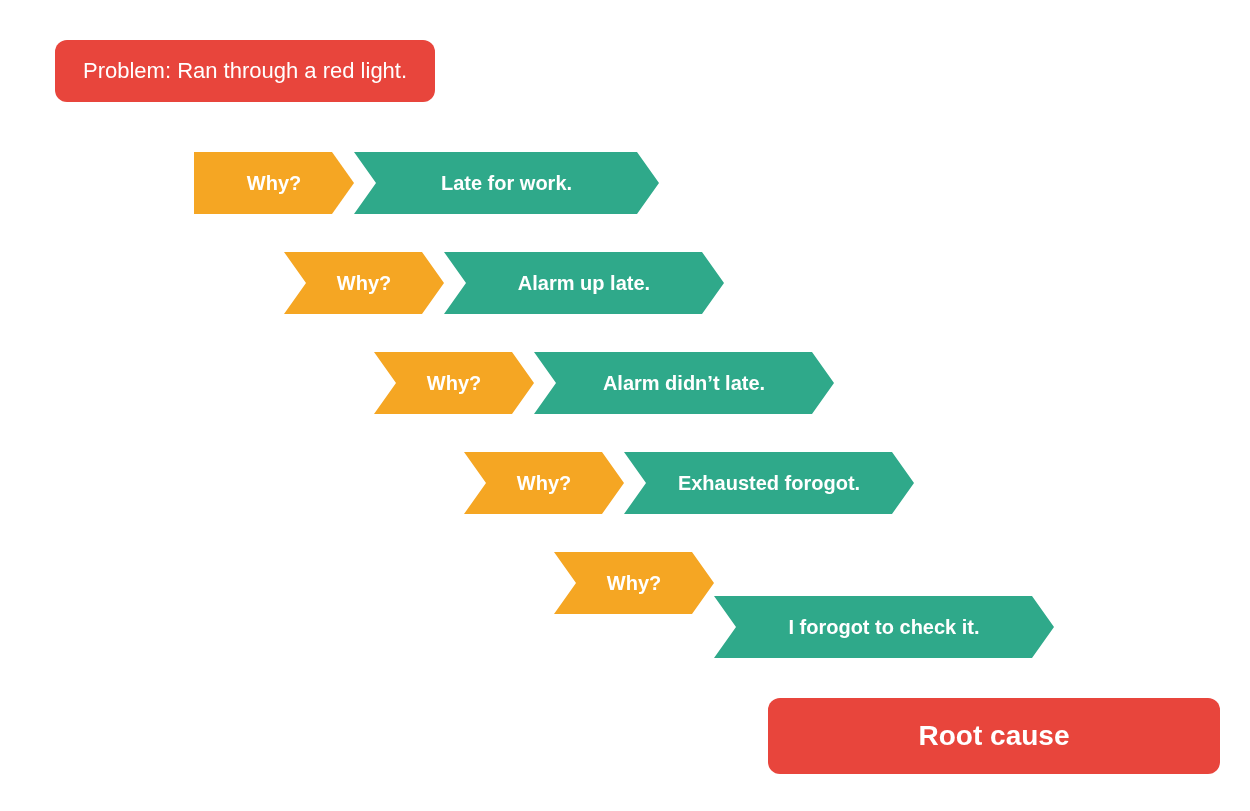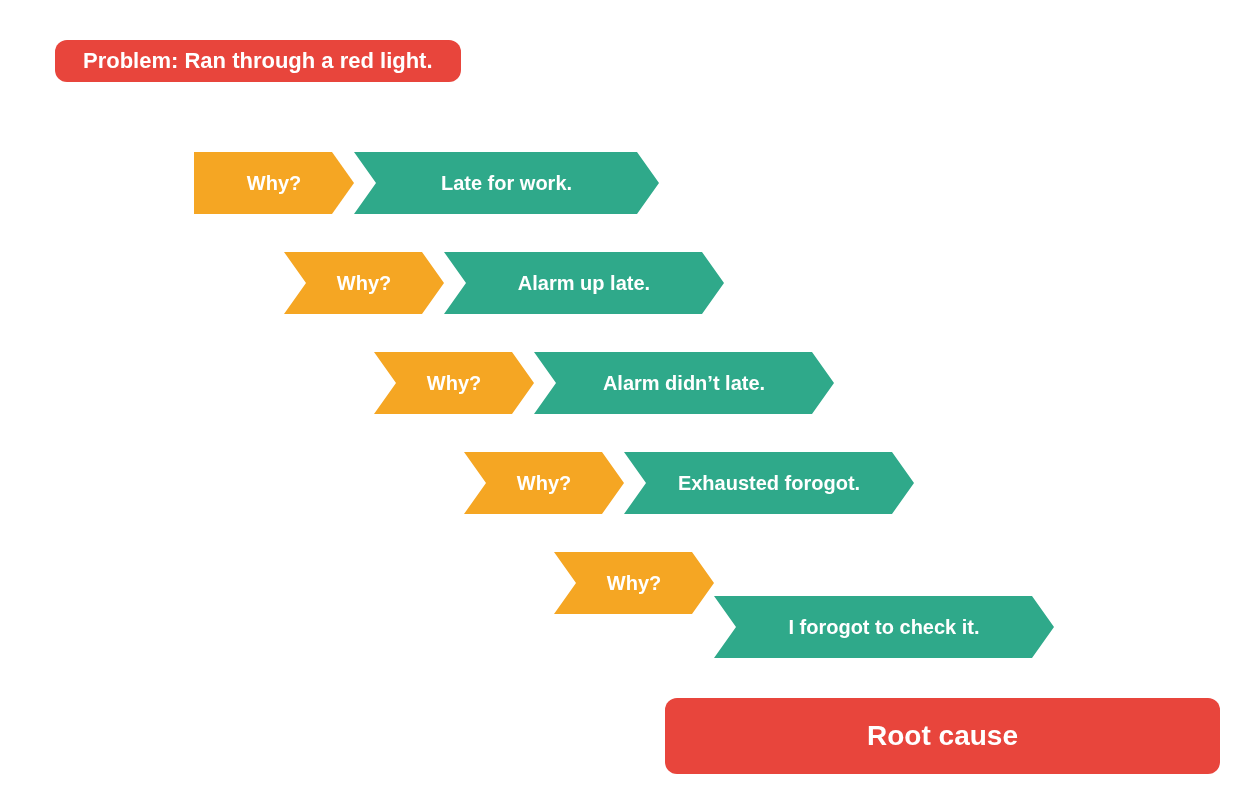--- a/index.html
+++ b/index.html
@@ -17,39 +17,39 @@
       height: 811px;
     }
 
     
     .problem-box {
       position: absolute;
       top: 40px;
       left: 55px;
       background: #e8453c;
       border-radius: 12px;
-      padding: 8px 28px;
+      padding: 18px 28px;
       color: white;
       font-size: 22px;
-      font-weight: bold;
+      font-weight: normal;
       white-space: nowrap;
     }
 
     
     .root-cause-box {
       position: absolute;
       bottom: 37px;
       right: 30px;
       background: #e8453c;
       border-radius: 12px;
       padding: 22px 50px;
       color: white;
       font-size: 28px;
       font-weight: bold;
-      width: 555px;
+      width: 452px;
       text-align: center;
     }
 
     
     .why-row {
       position: absolute;
       display: flex;
       align-items: stretch;
       height: 62px;
       padding-left: 16px;

